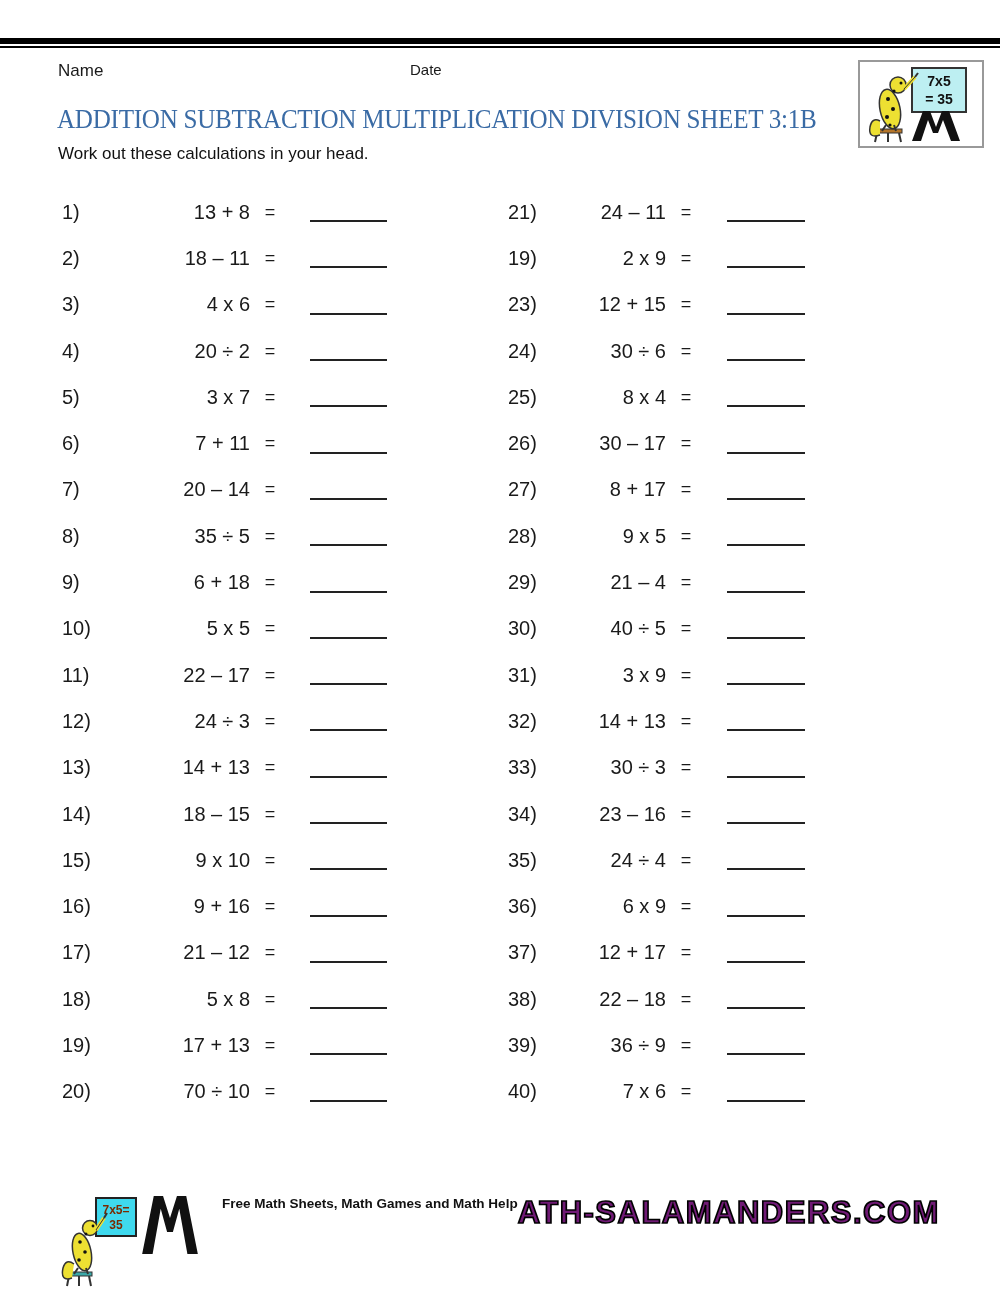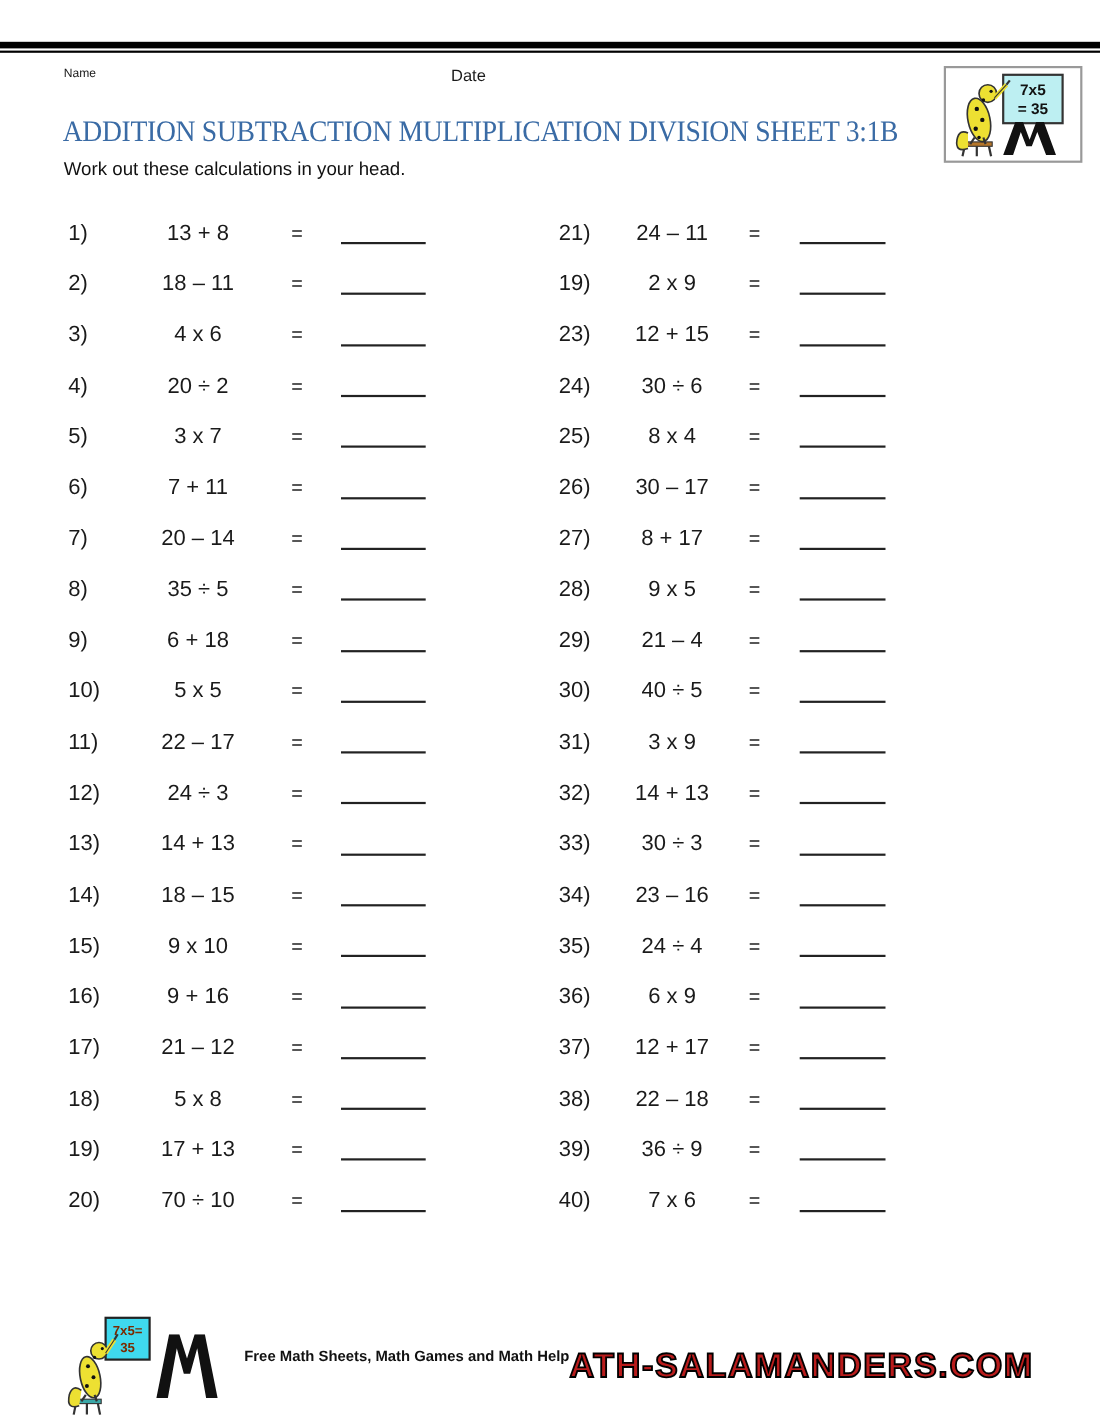--- a/index.html
+++ b/index.html
@@ -3,61 +3,61 @@
 <meta charset="utf-8">
 <style>
   html,body { margin:0; padding:0; background:#fff; }
   .page {
     position:relative; width:1000px; height:1294px; background:#ffffff;
     font-family:"Liberation Sans", sans-serif; color:#1a1a1a; overflow:hidden;
   }
   .topbar-thick { position:absolute; top:38px; left:0; width:100%; height:6px; background:#000; }
   .topbar-thin  { position:absolute; top:46px; left:0; width:100%; height:2px; background:#000; }
 
-  .name-label { position:absolute; left:58px;  top:61px; font-size:11px; }
+  .name-label { position:absolute; left:58px;  top:61px; font-size:17px; }
   .date-label { position:absolute; left:410px; top:61px; font-size:15px; }
 
   .logo-box {
     position:absolute; left:858px; top:60px; width:122px; height:84px;
     border:2px solid #999; background:#fff;
     display:flex; align-items:center; justify-content:flex-start;
   }
 
   .title {
     position:absolute; left:57px; top:104px; white-space:nowrap;
     font-family:"Liberation Serif", serif; font-size:27px; letter-spacing:-0.3px;
     transform:scaleX(0.93); transform-origin:left center;
   }
   .subtitle { position:absolute; left:58px; top:144px; font-size:17px; color:#111; }
 
   .col { position:absolute; top:189px; }
   .col-left  { left:62px; }
   .col-right { left:508px; }
   .prow { display:flex; align-items:center; height:46.3px; font-size:20px; }
   .pnum  { width:48px; }
-  .pexpr { text-align:center; }
+  .pexpr { text-align:right; }
   .col-left  .pexpr { width:140px; }
   .col-right .pexpr { width:110px; }
   .peq   { width:40px; text-align:center; font-size:18px; }
   .pblank {
     width:77px; height:0; border-bottom:2px solid #222;
     margin-left:20px; transform:translateY(9px);
   }
   .col-right .pblank { width:78px; margin-left:21px; }
 
   .footer {
     position:absolute; left:0; top:1196px; width:100%;
-    display:flex; justify-content:center; align-items:center;
+    display:flex; justify-content:center; align-items:flex-start;
   }
   .footer-right { display:flex; flex-direction:row; margin-left:-6px; }
   .tagline { font-weight:bold; font-size:13.5px; color:#111; padding-left:26px; white-space:nowrap; }
   .tag-rule { height:3px; background:#111; margin-top:4px; }
   .site-text {
     font-size:31px; font-weight:bold; letter-spacing:1.5px; line-height:1.05;
-    color:#b91c1c; -webkit-text-stroke:1.7px #000; white-space:nowrap; margin-top:1px;
+    color:#701a75; -webkit-text-stroke:1.7px #000; white-space:nowrap; margin-top:1px;
   }
   @supports not (-webkit-text-stroke: 1px #000) { .site-text { color:#111; } }
   .m-svg { display:block; margin-bottom:1px; }
 </style>
 </head>
 <body>
 
 <div class="page">
 
   <div class="topbar-thick"></div>

